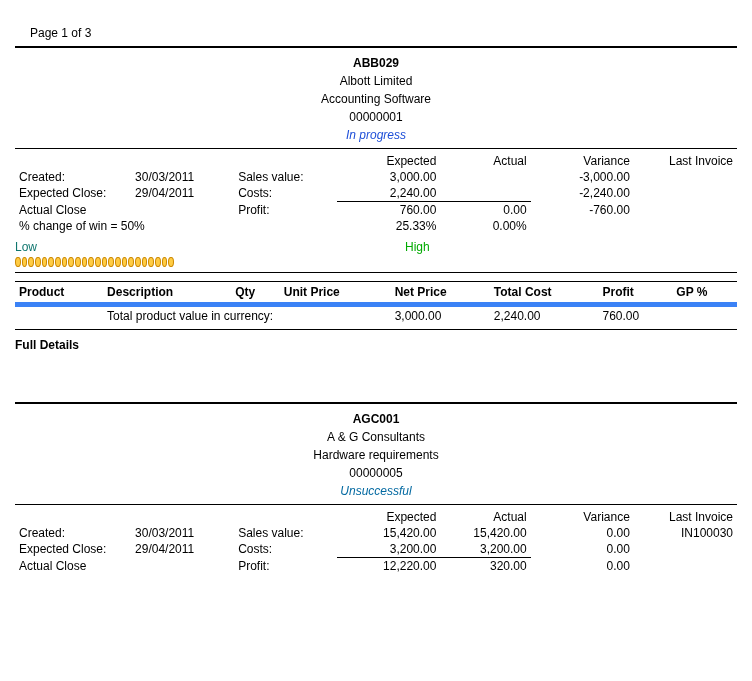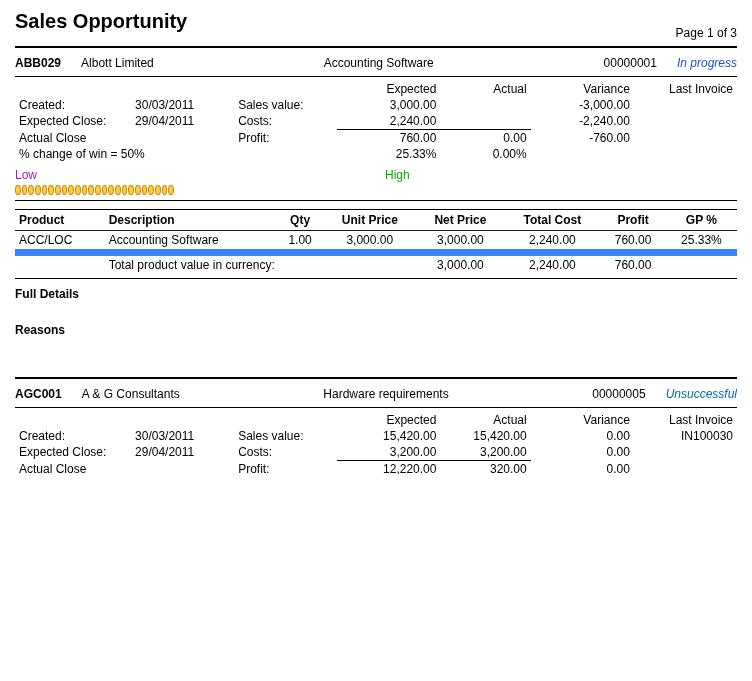--- a/index.html
+++ b/index.html
@@ -33,23 +33,24 @@
       margin: 4px 0 8px 0;
     }
     hr.thin {
       border: none;
       border-top: 1px solid #000;
       margin: 4px 0;
     }
     .record-header {
       display: flex;
       align-items: center;
-      gap: 20px;
+      gap: 4px;
       margin-bottom: 6px;
       font-size: 12px;
+      flex-direction: column;
     }
     .record-id { font-weight: bold; }
     .record-company { }
     .record-desc { flex: 1; text-align: center; }
     .record-num { }
     .record-status { font-style: italic; }
 
     .financial-table {
       width: 100%;
       border-collapse: collapse;
@@ -75,22 +76,22 @@
     .header-row td:first-child, .header-row td:nth-child(2), .header-row td:nth-child(3) {
       text-align: left;
     }
 
     .low-high-row {
       display: flex;
       align-items: center;
       margin: 6px 0 2px 0;
       position: relative;
     }
-    .low-label { color: #a21caf; font-size: 12px; margin-right: 8px; }
-    .high-label { color: #00aa00; font-size: 12px; position: absolute; left: 370px; }
+    .low-label { color: #0f766e; font-size: 12px; margin-right: 8px; }
+    .high-label { color: #00aa00; font-size: 12px; position: absolute; left: 390px; }
     .probability-bar {
       width: 160px;
       height: 12px;
       display: flex;
       align-items: center;
       margin-top: 2px;
     }
     .dot {
       width: 10px;
       height: 10px;
@@ -111,43 +112,42 @@
       text-align: left;
       border-top: 1px solid #000;
       border-bottom: 1px solid #0f172a;
       padding: 3px 4px;
     }
     .products-table td {
       padding: 2px 4px;
       vertical-align: top;
     }
     .products-table th.right, .products-table td.right {
-      text-align: center;
+      text-align: left;
     }
     .products-table tr.total-row td {
-      border-top: 7px solid #3b82f6;
+      border-top: 5px solid #3b82f6;
     }
 
     .section-title {
       font-weight: bold;
       margin: 8px 0 4px 0;
     }
 
     .record-block {
       margin-bottom: 16px;
     }
 
     .status-inprogress { font-style: italic; color: #1d4ed8; }
     .status-unsuccessful { font-style: italic; color: #0369a1; }
   </style>
 </head>
 <body>
 
 <div class="page-header">
-  <div class="page-title">Sales Opportunity</div>
   <div class="page-number">Page 1 of 3</div>
 </div>
 
 <hr class="thick">
 
 <div class="record-block">
   <div class="record-header">
     <span class="record-id">ABB029</span>
     <span class="record-company">Albott Limited</span>
     <span class="record-desc">Accounting Software</span>
@@ -247,46 +247,35 @@
         <th>Description</th>
         <th class="right">Qty</th>
         <th class="right">Unit Price</th>
         <th class="right">Net Price</th>
         <th class="right">Total Cost</th>
         <th class="right">Profit</th>
         <th class="right">GP %</th>
       </tr>
     </thead>
     <tbody>
-      <tr>
-        <td>ACC/LOC</td>
-        <td>Accounting Software</td>
-        <td class="right">1.00</td>
-        <td class="right">3,000.00</td>
-        <td class="right">3,000.00</td>
-        <td class="right">2,240.00</td>
-        <td class="right">760.00</td>
-        <td class="right">25.33%</td>
-      </tr>
       <tr class="total-row">
         <td></td>
         <td colspan="3">Total product value in currency:</td>
         <td class="right">3,000.00</td>
         <td class="right">2,240.00</td>
         <td class="right">760.00</td>
         <td></td>
       </tr>
     </tbody>
   </table>
 
   <hr class="thin" style="margin-top:4px;">
 
   <div class="section-title">Full Details</div>
   <div style="height:10px;"></div>
-  <div class="section-title">Reasons</div>
   <div style="height:20px;"></div>
 </div>
 
 <hr class="thick">
 
 <div class="record-block">
   <div class="record-header">
     <span class="record-id">AGC001</span>
     <span class="record-company">A &amp; G Consultants</span>
     <span class="record-desc">Hardware requirements</span>

